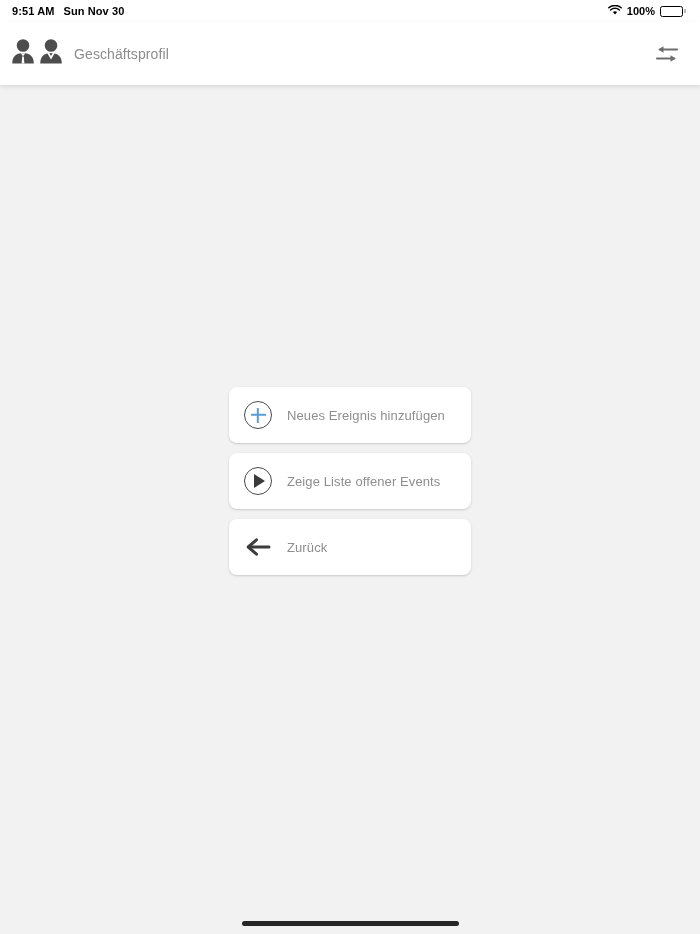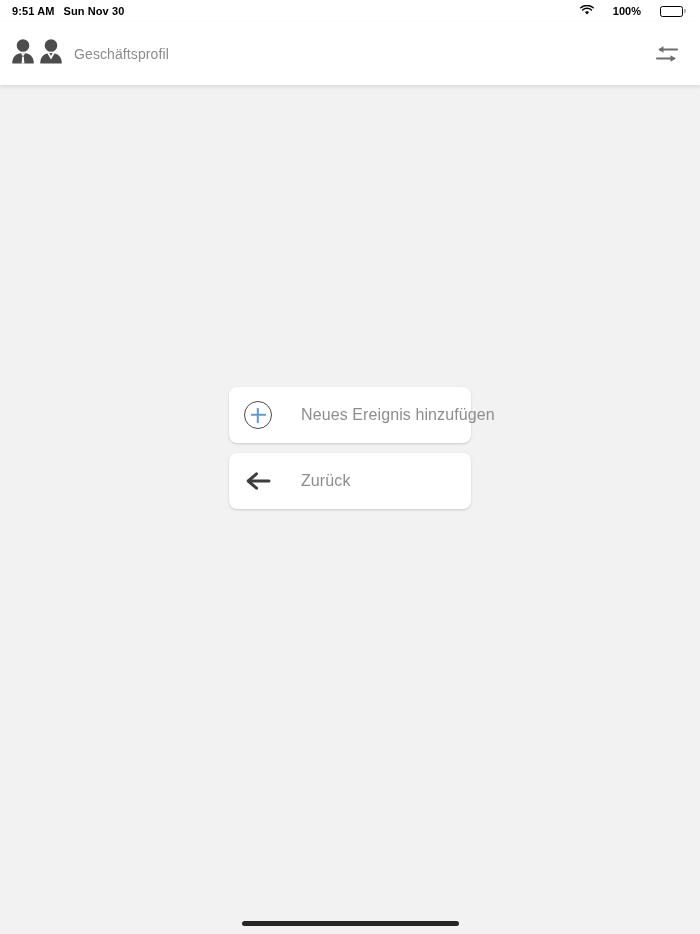--- a/index.html
+++ b/index.html
@@ -39,21 +39,21 @@
     align-items: center;
     gap: 9px;
     font-size: 11px;
     font-weight: bold;
     color: #000000;
     letter-spacing: 0.1px;
   }
   .status-right {
     display: flex;
     align-items: center;
-    gap: 19px;
+    gap: 5px;
     font-size: 11px;
     font-weight: bold;
     color: #000000;
   }
   .wifi-icon { display: block; }
   .battery {
     display: flex;
     align-items: center;
     gap: 1px;
   }
@@ -191,22 +191,22 @@
     border-bottom: 7px solid transparent;
     margin-left: 3px;
   }
   .stop-glyph {
     width: 12px;
     height: 12px;
     background: #3a3a3a;
     border-radius: 1px;
   }
   .card-label {
-    margin-left: 28px;
-    font-size: 16px;
+    margin-left: 14px;
+    font-size: 13px;
     color: #8e8e8e;
     letter-spacing: 0.1px;
     white-space: nowrap;
   }
 
   
   .home-indicator-wrap {
     position: absolute;
     left: 0;
     bottom: 0;
@@ -286,20 +286,28 @@
 
       <div class="card">
         <span class="card-icon">
           <span class="icon-circle">
               <span class="plus-glyph"></span>
             </span>
         </span>
         <span class="card-label">Neues Ereignis hinzufügen</span>
       </div>
 
+      <div class="card">
+        <span class="card-icon">
+          <span class="icon-circle">
+              <span class="play-glyph"></span>
+            </span>
+        </span>
+        <span class="card-label">Zeige Liste offener Events</span>
+      </div>
 
 
       <div class="card">
         <span class="card-icon">
           <svg width="26" height="22" viewBox="0 0 26 22">
             <path d="M24 11 L6 11" stroke="#3d3d3d" stroke-width="3" stroke-linecap="round"></path>
             <path d="M11.5 3.8 L3.2 11 L11.5 18.2" stroke="#3d3d3d" stroke-width="3" fill="none" stroke-linecap="round" stroke-linejoin="round"></path>
           </svg>
         </span>
         <span class="card-label">Zurück</span>

